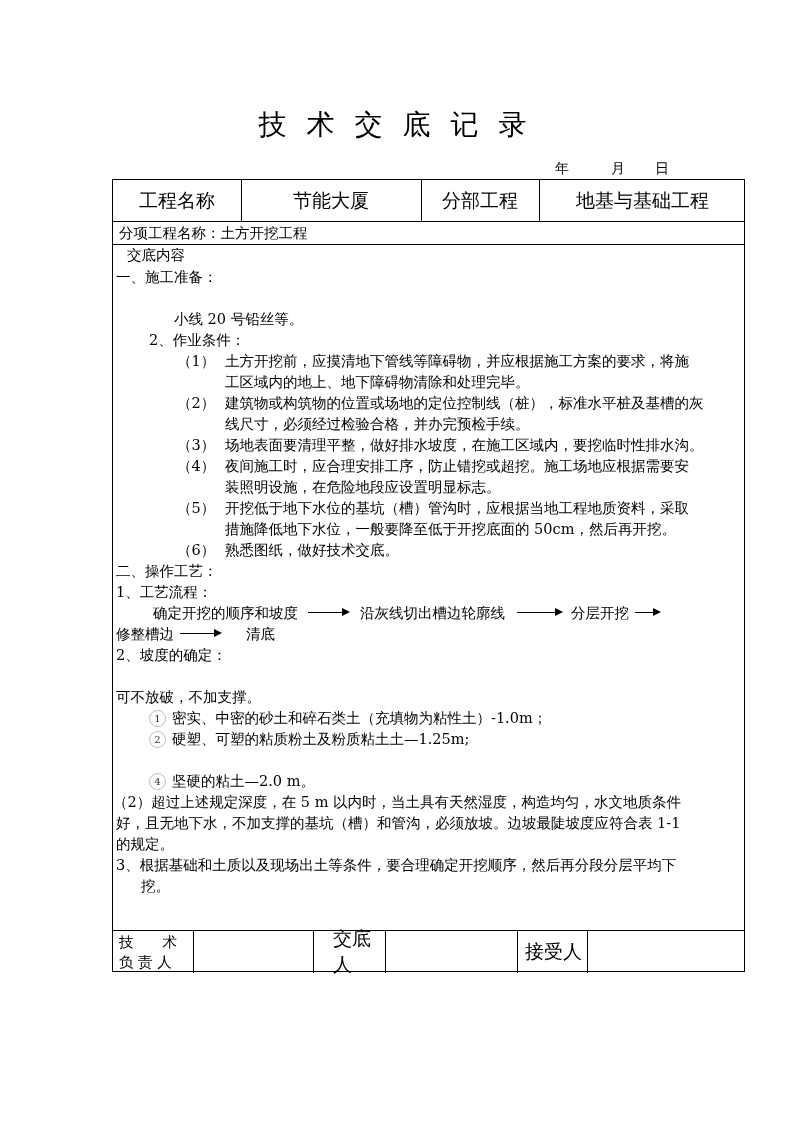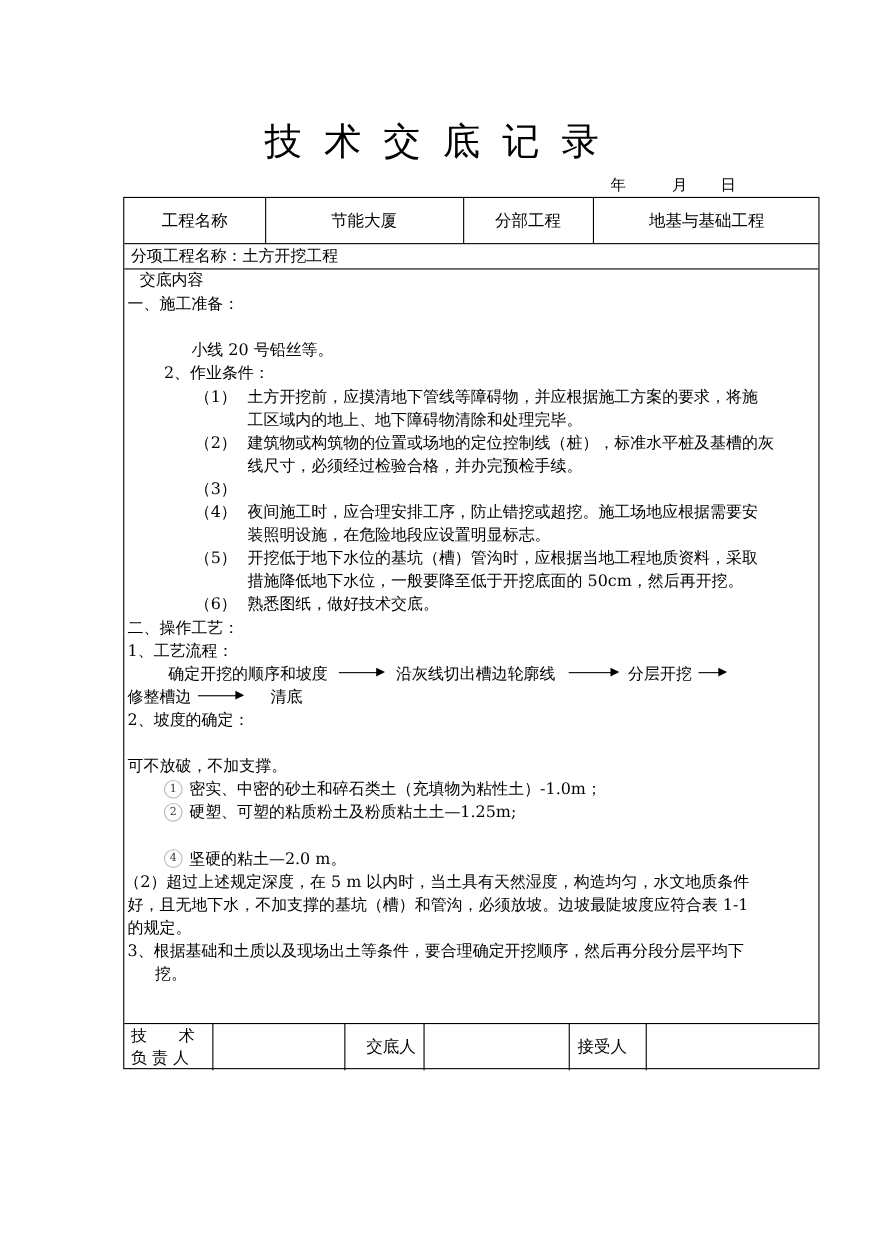--- a/index.html
+++ b/index.html
@@ -1,28 +1,28 @@
 <!DOCTYPE html>
 <html><head>
 <meta charset="utf-8">
 <style>
   html, body { margin: 0; padding: 0; background: #ffffff; }
   body { width: 793px; height: 1122px; position: relative; overflow: hidden;
          font-family: "DejaVu Serif", "Liberation Serif", serif; color: #000; }
   .title { position: absolute; left: 0; width: 793px; top: 106px; text-align: center;
-           font-size: 34px; letter-spacing: 20px; padding-left: 12px; box-sizing: border-box;
+           font-size: 28px; letter-spacing: 20px; padding-left: 12px; box-sizing: border-box;
            font-family: "DejaVu Sans", sans-serif; font-weight: normal; }
   .date { position: absolute; top: 160px; left: 555px; font-size: 14px; }
   .date span { display: inline-block; }
   .date .y { width: 56px; } .date .m { width: 44px; }
   .frame { position: absolute; left: 112px; top: 179px; width: 633px; height: 793px;
            border: 1.3px solid #000; box-sizing: border-box; }
   .hline { position: absolute; left: 0; right: 0; height: 0; border-top: 1.3px solid #000; }
   .vline { position: absolute; width: 0; border-left: 1.3px solid #000; }
-  .cell { position: absolute; font-size: 15px; display: flex; align-items: center; justify-content: center; font-family: Liberation Serif, serif; }
+  .cell { position: absolute; font-size: 19px; display: flex; align-items: center; justify-content: center; font-family: Liberation Serif, serif; }
   .txt { position: absolute; font-size: 14.5px; line-height: 23px; white-space: nowrap; }
   .arrow { display: inline-block; position: relative; height: 0; border-top: 1.3px solid #000; vertical-align: middle; margin: 0 4px; top: -2px; }
   .arrow::after { content: ""; position: absolute; right: -2px; top: -4.5px; border-left: 8px solid #000; border-top: 4px solid transparent; border-bottom: 4px solid transparent; }
   .circ { display: inline-block; width: 15px; height: 15px; border-radius: 50%; border: 1px solid #bbb; font-size: 10px; line-height: 15px; text-align: center; margin-right: 6px; vertical-align: middle; color: #333; position: relative; top: -1px; }
 </style>
 </head>
 <body>
 
 <div class="title">技术交底记录</div>
 
@@ -60,20 +60,21 @@
 
   <div class="txt" style="left:64px;top:170px">（1）</div>
   <div class="txt" style="left:112px;top:170px">土方开挖前，应摸清地下管线等障碍物，并应根据施工方案的要求，将施</div>
   <div class="txt" style="left:112px;top:191px">工区域内的地上、地下障碍物清除和处理完毕。</div>
 
   <div class="txt" style="left:64px;top:212px">（2）</div>
   <div class="txt" style="left:112px;top:212px">建筑物或构筑物的位置或场地的定位控制线（桩），标准水平桩及基槽的灰</div>
   <div class="txt" style="left:112px;top:233px">线尺寸，必须经过检验合格，并办完预检手续。</div>
 
   <div class="txt" style="left:64px;top:254px">（3）</div>
+  <div class="txt" style="left:112px;top:254px">场地表面要清理平整，做好排水坡度，在施工区域内，要挖临时性排水沟。</div>
 
   <div class="txt" style="left:64px;top:275px">（4）</div>
   <div class="txt" style="left:112px;top:275px">夜间施工时，应合理安排工序，防止错挖或超挖。施工场地应根据需要安</div>
   <div class="txt" style="left:112px;top:296px">装照明设施，在危险地段应设置明显标志。</div>
 
   <div class="txt" style="left:64px;top:317px">（5）</div>
   <div class="txt" style="left:112px;top:317px">开挖低于地下水位的基坑（槽）管沟时，应根据当地工程地质资料，采取</div>
   <div class="txt" style="left:112px;top:338px">措施降低地下水位，一般要降至低于开挖底面的 50cm，然后再开挖。</div>
 
   <div class="txt" style="left:64px;top:359px">（6）</div>

